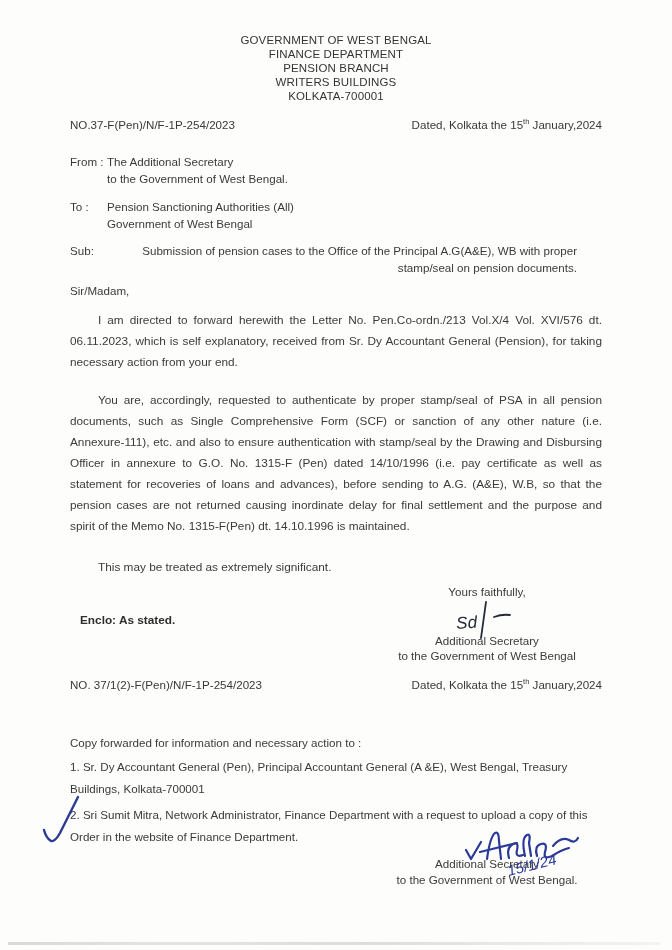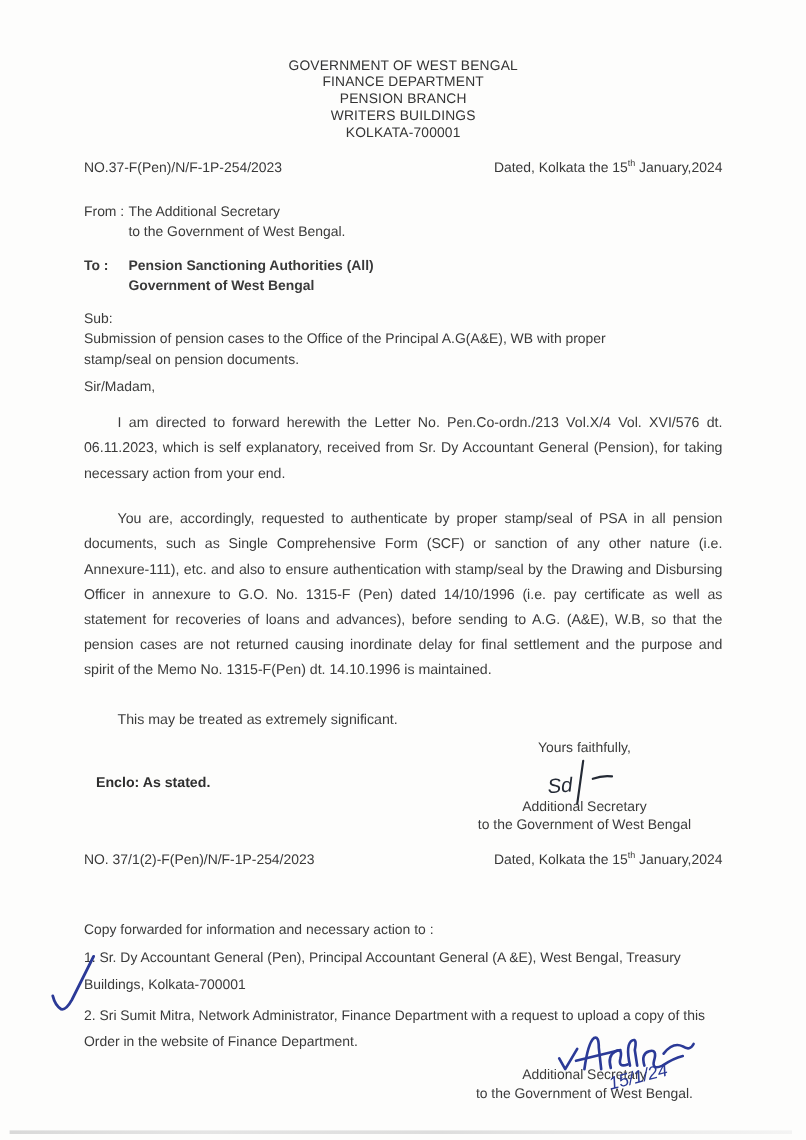--- a/index.html
+++ b/index.html
@@ -1,29 +1,29 @@
 <!DOCTYPE html>
 <html><head>
 <meta charset="utf-8">
 <style>
   html,body{margin:0;padding:0;background:#ffffff;}
   .page{
     position:relative;width:672px;height:950px;background:#fdfdfc;
     font-family:"Liberation Sans",sans-serif;color:#3b3b3b;overflow:hidden;
   }
-  .content{padding:48px 70px 0 70px;}
+  .content{padding:33px 70px 0 70px;}
   .letterhead{text-align:center;font-size:11.5px;line-height:14px;color:#343434;letter-spacing:.15px;}
   .ref-row{display:flex;justify-content:space-between;margin-top:15px;font-size:11.6px;color:#383838;}
   .ref-row sup{font-size:7.5px;line-height:0;}
   .addr{display:flex;font-size:11.6px;line-height:17px;color:#3a3a3a;}
   .addr .label{flex:none;width:37px;}
   .addr.from{margin-top:22px;}
-  .addr.to{margin-top:11px;font-weight:bold;}
-  .addr.sub{margin-top:10px;flex-direction:column;}
-  .sub-text{width:470px;margin:0;}
+  .addr.to{margin-top:11px;}
+  .addr.sub{margin-top:10px;}
+  .sub-text{width:470px;margin:0;text-align:right;}
   .salutation{margin-top:8px;font-size:11.6px;line-height:14px;}
   .para{margin:0;font-size:11.8px;line-height:21px;text-align:justify;text-indent:28px;color:#3b3b3b;}
   .para.p1{margin-top:12px;}
   .para.p2{margin-top:17px;}
   .para.p3{margin-top:20px;text-align:left;}
   .sign-area{position:relative;margin-top:6px;min-height:79px;font-size:11.6px;}
   .enclo{position:absolute;left:10px;top:29px;font-weight:bold;font-size:11.8px;color:#2e2e2e;}
   .sign-col{width:210px;margin:0 10px 0 auto;text-align:center;line-height:15px;}
   .sd-svg{display:block;margin:1px auto -7px auto;overflow:visible;}
   .copy-heading{margin-top:45px;font-size:11.6px;line-height:14px;}

